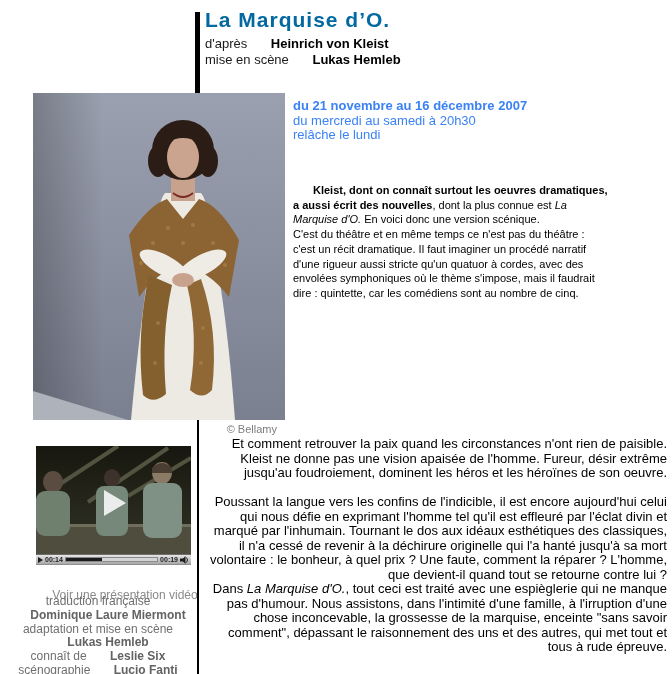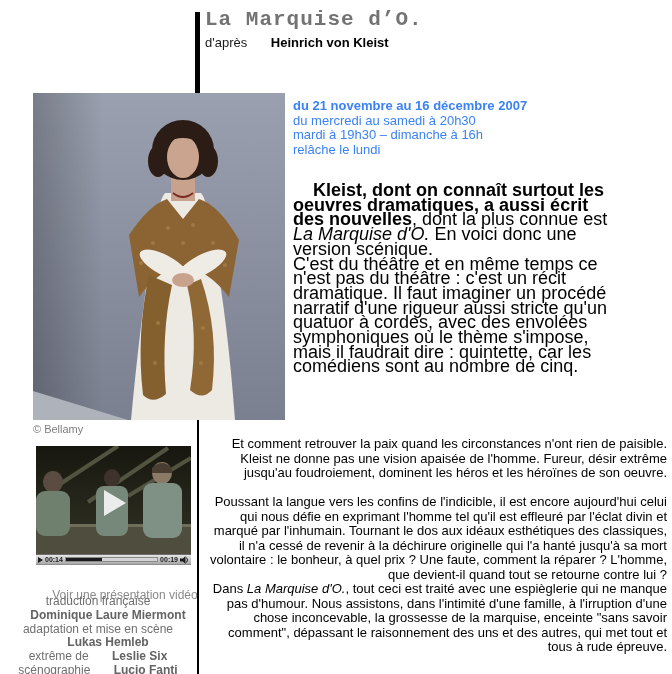--- a/index.html
+++ b/index.html
@@ -7,39 +7,39 @@
               font-family:"Liberation Sans", sans-serif; color:#000; }
   .abs { position:absolute; }
   #page { position:relative; width:672px; height:674px; background:#fff; }
 
   
   #rule-thick { left:195px; top:12px; width:5px; height:81px; background:#000; }
   #rule-thin  { left:197px; top:93px; width:2px; height:581px; background:#000; }
 
   
   #header { left:205px; top:8px; width:430px; }
-  #page-title { font-family:Liberation Mono, monospace; font-weight:bold;
-                font-size:21px; letter-spacing:1px; color:#737373; }
+  #page-title { font-family:Liberation Sans, sans-serif; font-weight:bold;
+                font-size:21px; letter-spacing:1px; color:#0369a1; }
   .byline { font-size:13px; line-height:16px; color:#1a1a1a; }
   .byline b { color:#000; }
   #bylines { margin-top:4px; }
 
   
   #photo { left:33px; top:93px; width:252px; height:327px; }
   #photo svg { display:block; }
-  #photo-credit { left:33px; top:423px; width:244px; text-align:left;
+  #photo-credit { left:33px; top:423px; width:244px; text-align:right;
                   font-size:11px; color:#7d7d7d; }
 
   
   #schedule { left:293px; top:99px; width:330px; font-size:13px;
               line-height:14.5px; color:#3b82f6; }
   #schedule .sched-dates { font-weight:bold; }
 
   
-  .rcol { left:293px; width:316px; font-size:18px; line-height:14.7px; }
+  .rcol { left:293px; width:316px; font-size:11px; line-height:14.7px; }
   #intro-para { top:183px; }
   #quote-para { top:362px; }
 
   
   .wide { left:209px; width:458px; font-size:13px; line-height:14.5px;text-align:right; }
   #body-para-1 { top:437px; }
   #body-para-2 { top:495px; }
 
   i { font-style:italic; }
   b { font-weight:bold;padding-left:20px; }
@@ -70,20 +70,21 @@
 
 <div id="page">
 
   <div class="abs" id="rule-thick"></div>
   <div class="abs" id="rule-thin"></div>
 
   <div class="abs" id="header">
     <div id="page-title">La Marquise d’O.</div>
     <div id="bylines">
       <div class="byline"><span>d'après </span><b>Heinrich von Kleist</b></div>
+      <div class="byline"><span>mise en scène </span><b>Lukas Hemleb</b></div>
     </div>
   </div>
 
   <div class="abs" id="photo">
     <svg width="252" height="327" viewBox="0 0 252 327">
       <defs>
         <linearGradient id="wall" x1="0" y1="0" x2="0" y2="1">
           <stop offset="0" stop-color="#9aa0af"></stop>
           <stop offset="1" stop-color="#7b8090"></stop>
         </linearGradient>
@@ -128,21 +129,20 @@
       <path d="M133,50 Q150,40 167,50 L167,44 Q150,34 133,44 Z" fill="#2b1d15"></path>
 
       <path d="M140,100 Q150,108 160,100" stroke="#7a2a20" stroke-width="2" fill="none"></path>
     </svg>
   </div>
   <div class="abs" id="photo-credit">© Bellamy</div>
 
   <div class="abs" id="schedule">
     <div class="sched-dates">du 21 novembre au 16 décembre 2007</div>
     <div>du mercredi au samedi à 20h30</div>
-    <div>mardi à 19h30 – dimanche à 16h</div>
     <div>relâche le lundi</div>
   </div>
 
   <div class="abs rcol" id="intro-para">
     <b>Kleist, dont on connaît surtout les oeuvres dramatiques, a aussi écrit des nouvelles</b><span>, dont la plus connue est </span><i>La Marquise d'O.</i><span> En voici donc une version scénique.</span><br>
     <span>C'est du théâtre et en même temps ce n'est pas du théâtre : c'est un récit dramatique. Il faut imaginer un procédé narratif d'une rigueur aussi stricte qu'un quatuor à cordes, avec des envolées symphoniques où le thème s'impose, mais il faudrait dire : quintette, car les comédiens sont au nombre de cinq.</span>
   </div>
 
 
   <div class="abs wide" id="body-para-1">Et comment retrouver la paix quand les circonstances n'ont rien de paisible. Kleist ne donne pas une vision apaisée de l'homme. Fureur, désir extrême jusqu'au foudroiement, dominent les héros et les héroïnes de son oeuvre.</div>
@@ -194,17 +194,17 @@
       </svg>
     </div>
   </div>
   <div class="abs" id="video-caption">Voir une présentation vidéo</div>
 
   <div class="abs" id="credits">
     <div>traduction française</div>
     <div><b>Dominique Laure Miermont</b></div>
     <div>adaptation et mise en scène</div>
     <div><b>Lukas Hemleb</b></div>
-    <div><span>extrême de </span><b>Leslie Six</b></div>
+    <div><span>connaît de </span><b>Leslie Six</b></div>
     <div><span>scénographie </span><b>Lucio Fanti</b></div>
   </div>
 
 </div>
 
 </body></html>

